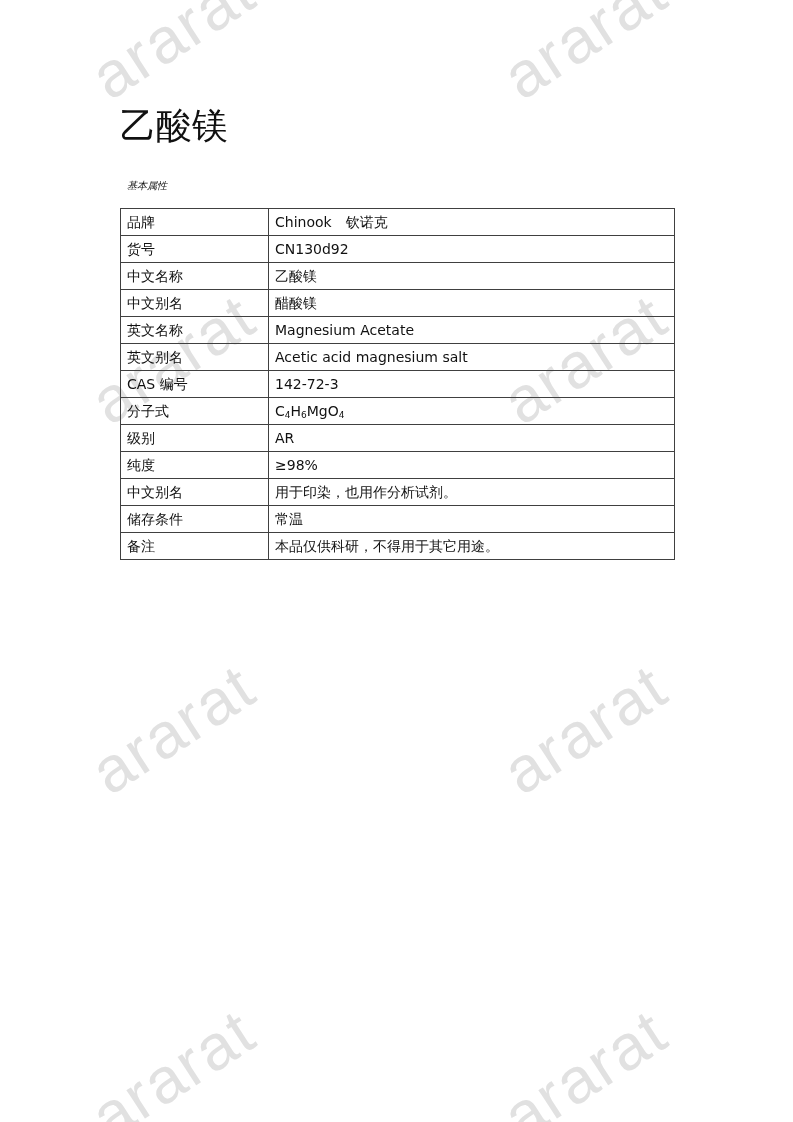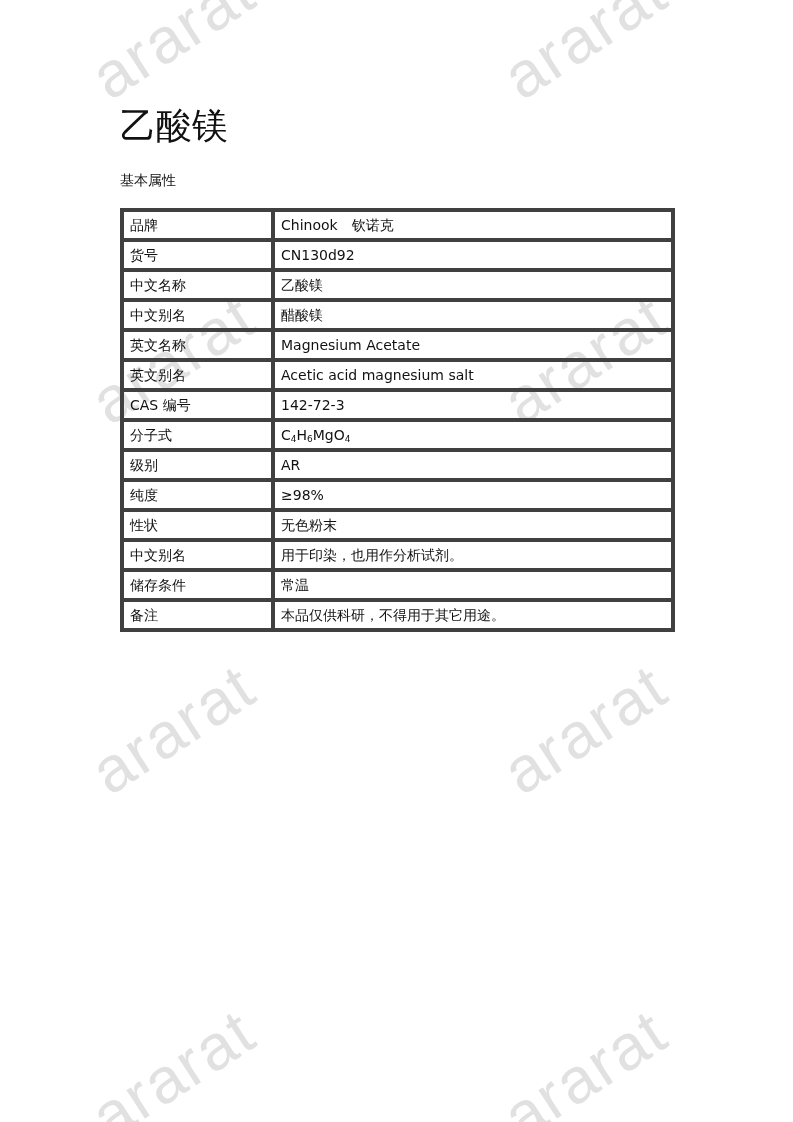--- a/index.html
+++ b/index.html
@@ -10,28 +10,28 @@
   .wm {
     position: absolute; font-family: "Liberation Sans", "DejaVu Sans", sans-serif;
     font-size: 64px; color: #e1e1e1; transform: rotate(-33deg); transform-origin: left bottom;
     letter-spacing: 2px; z-index: 0; white-space: nowrap; user-select: none;
   }
   .title {
     position: absolute; left: 120px; top: 104px; font-size: 36px; font-weight: normal;
     margin: 0; line-height: 44px; z-index: 1; color: #111;
   }
   .subtitle {
-    position: absolute; left: 120px; top: 172px; font-size: 14px; z-index: 1; margin: 0;
+    position: absolute; left: 120px; top: 172px; font-size: 10px; z-index: 1; margin: 7px; font-style: italic;
   }
   table {
     position: absolute; left: 120px; top: 208px; width: 555px; border-collapse: collapse;
     z-index: 1; font-size: 14px;
   }
   td {
-    border: 4px solid #404040; height: 26px; padding: 0 6px; vertical-align: middle;
+    border: 1px solid #404040; height: 26px; padding: 0 6px; vertical-align: middle;
     line-height: 18px; background: transparent;
   }
   td.k { width: 135px; }
   sub { font-size: 9px; vertical-align: -2px; line-height: 0; }
 </style>
 </head>
 <body>
 
 <div class="wm" style="left:118px; top:40px;">ararat</div>
 <div class="wm" style="left:530px; top:40px;">ararat</div>
@@ -81,24 +81,20 @@
       </tr>
     <tr>
         <td class="k">级别</td>
         <td>AR</td>
       </tr>
     <tr>
         <td class="k">纯度</td>
         <td>≥98%</td>
       </tr>
     <tr>
-        <td class="k">性状</td>
-        <td>无色粉末</td>
-      </tr>
-    <tr>
         <td class="k">中文别名</td>
         <td>用于印染，也用作分析试剂。</td>
       </tr>
     <tr>
         <td class="k">储存条件</td>
         <td>常温</td>
       </tr>
     <tr>
         <td class="k">备注</td>
         <td>本品仅供科研，不得用于其它用途。</td>

